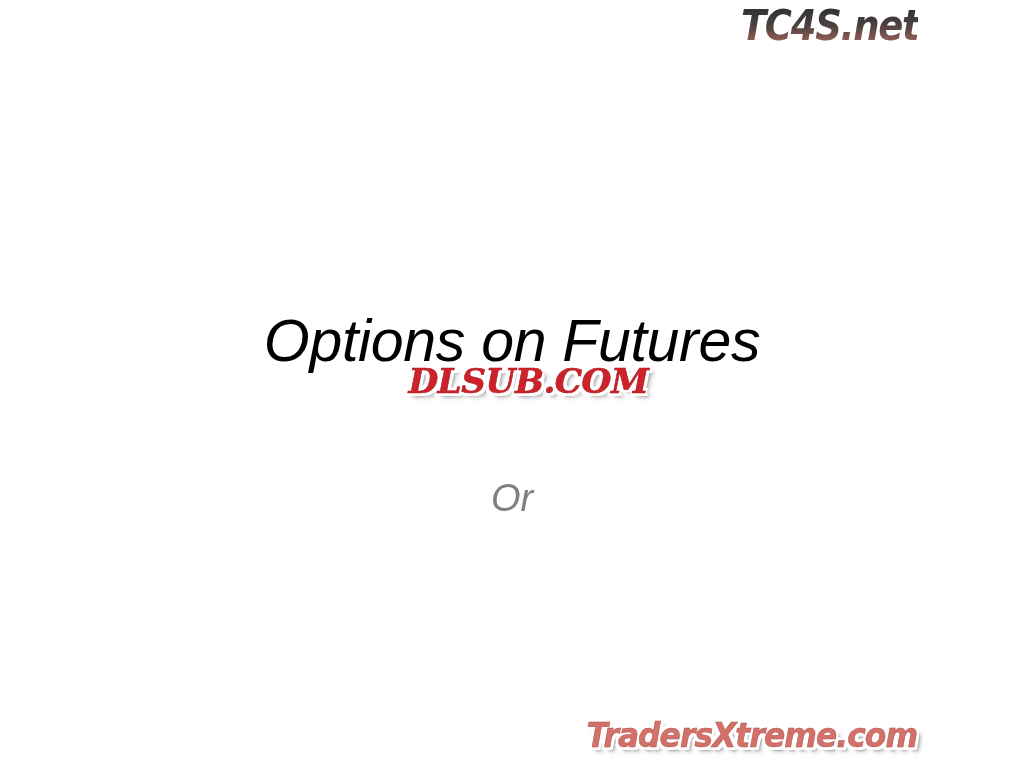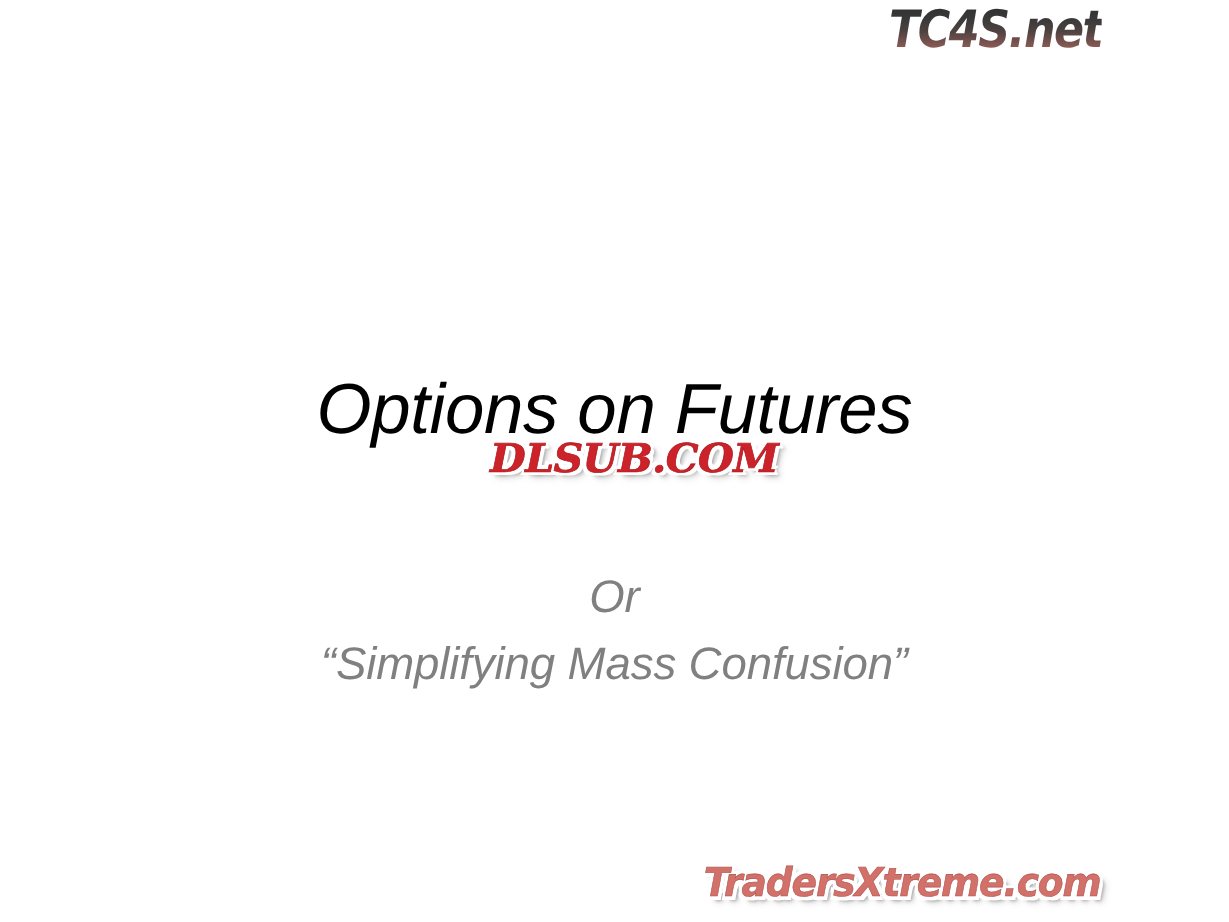--- a/index.html
+++ b/index.html
@@ -153,18 +153,17 @@
   <div class="brand-tc4s">TC4S.net</div>
 
   <h1 class="title">Options on Futures</h1>
 
   <div class="watermark">
     <span class="watermark-text">DLSUB.COM</span>
   </div>
 
   <div class="subtitle">
     <span class="subtitle-line">Or</span>
-    <span class="subtitle-line">“Simplifying Mass Confusion”</span>
   </div>
 
   <div class="brand-traders">TradersXtreme.com</div>
 
 </div>
 
 </body></html>

